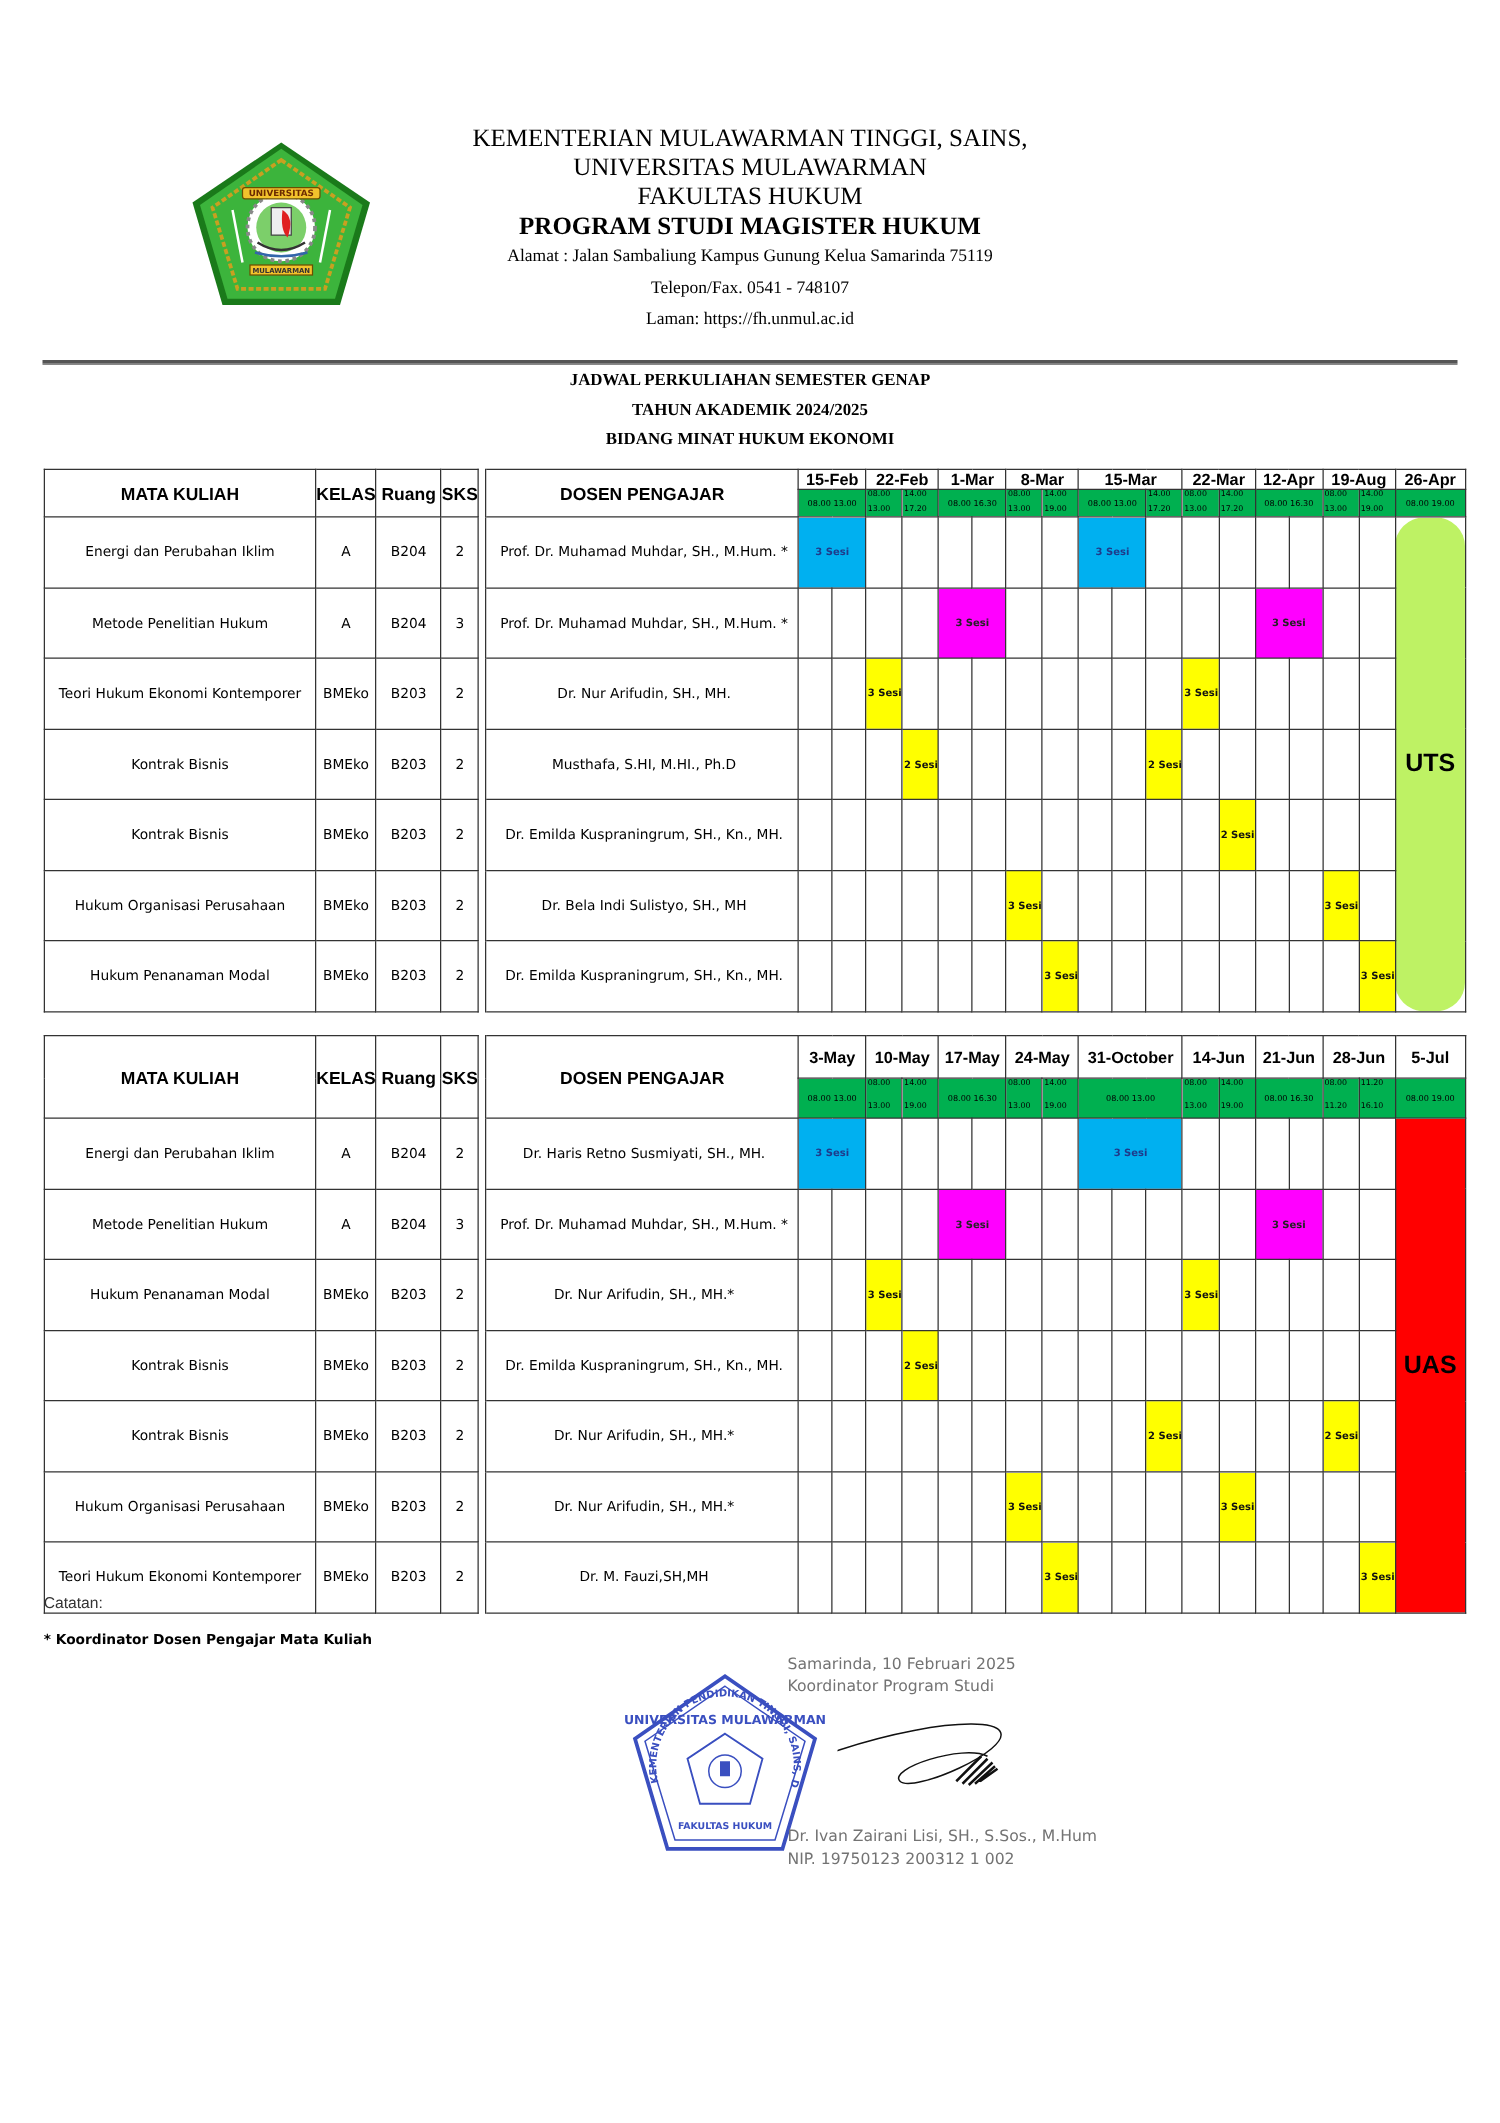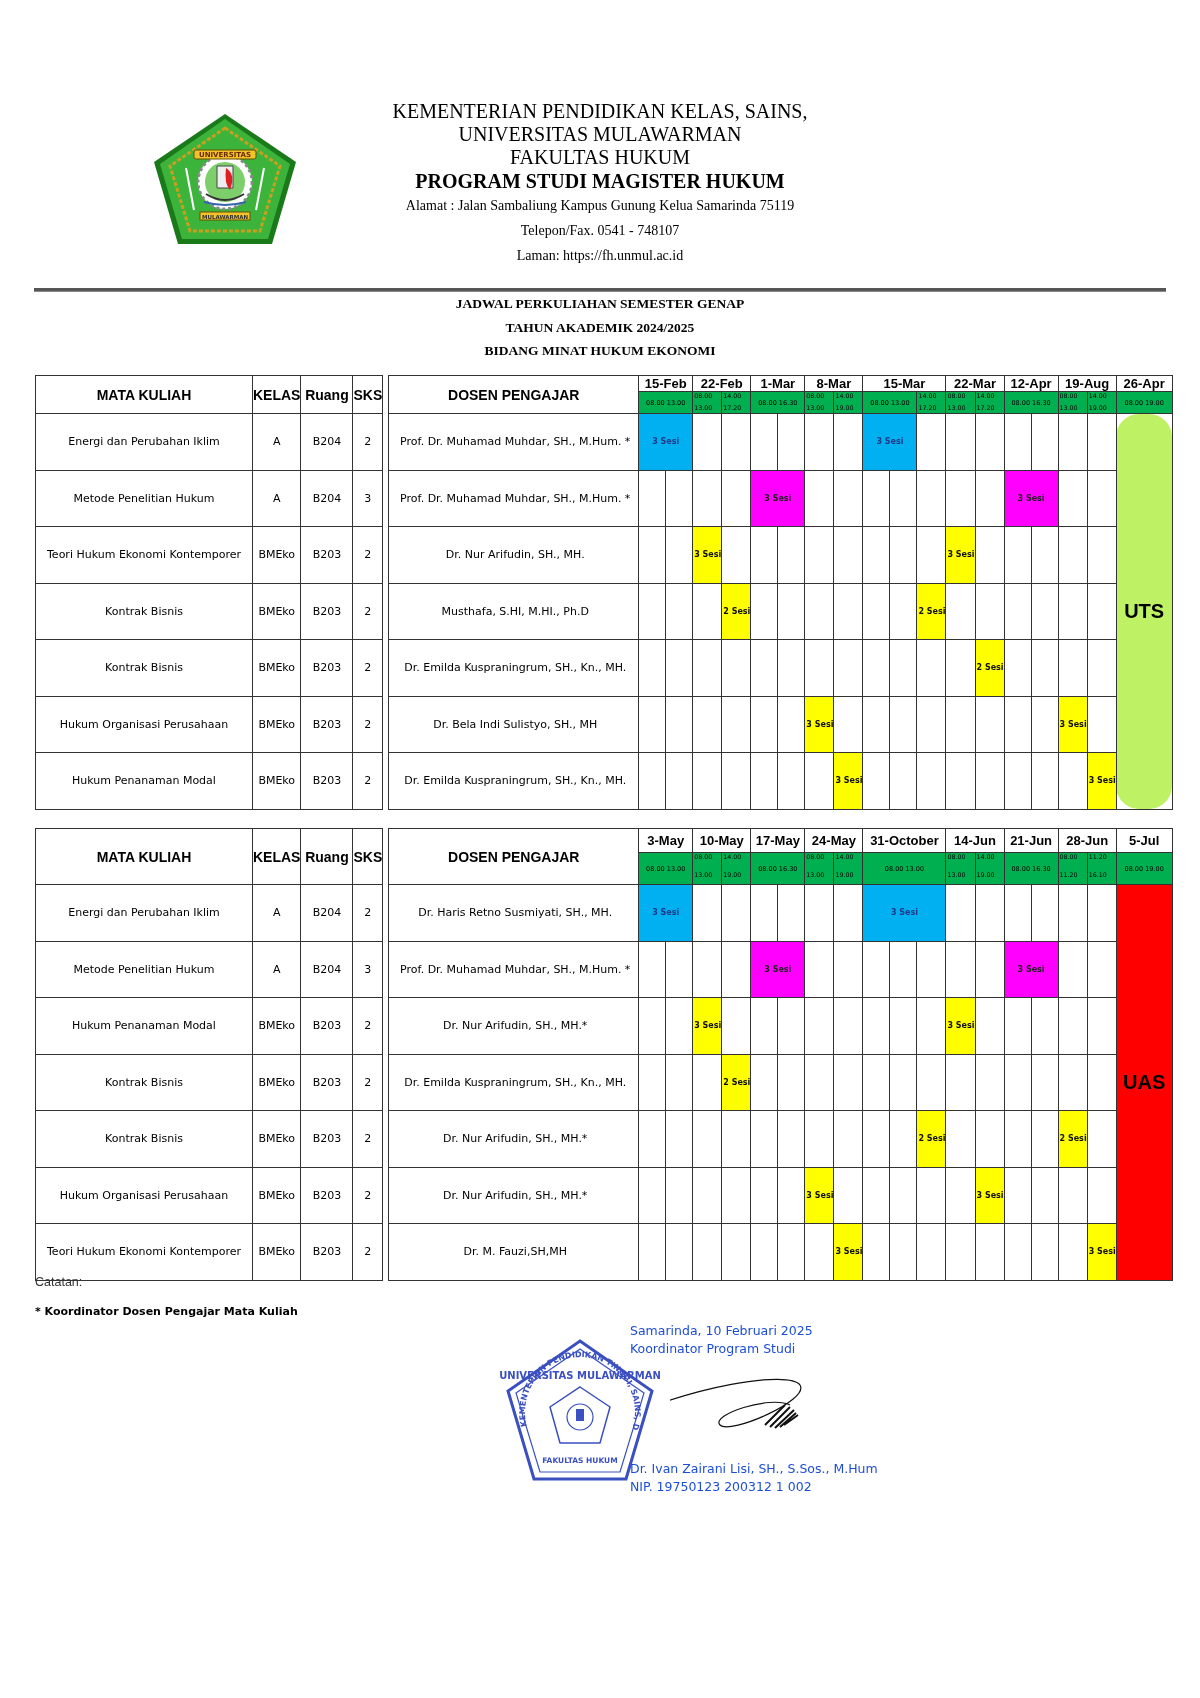--- a/index.html
+++ b/index.html
@@ -29,21 +29,21 @@
   .blue { background: #00b0f0; color: #1f3a8a; }
   .magenta { background: #ff00ff; color: #222; }
   .yellow { background: #ffff00; color: #111; text-align: left !important; padding-left: 1px; }
   .exam { font-weight: bold; font-size: 20px; font-family: "Liberation Sans", sans-serif; }
   .uts { background: #bef264; border-radius: 23px; }
   .uas { background: #ff0000; }
   .gap { border-top: none !important; border-bottom: none !important; }
   .notes { position: absolute; left: 35px; top: 1275px; font-family: "Liberation Sans", sans-serif; }
   .notes .n1 { font-size: 12.5px; color: #333; }
   .notes .n2 { font-size: 11px; font-weight: bold; margin-top: 16px; font-family: "DejaVu Sans", sans-serif; }
-  .sign { position: absolute; left: 630px; top: 1322px; font-family: "DejaVu Sans", sans-serif; font-size: 12.5px; color: #1d4ed8; line-height: 18px; }
+  .sign { position: absolute; left: 630px; top: 1322px; font-family: "DejaVu Sans", sans-serif; font-size: 12.5px; color: #737373; line-height: 18px; }
   .sign .name { margin-top: 102px; }
   .stamp { position: absolute; left: 500px; top: 1335px; width: 160px; height: 150px; }
   .signature { position: absolute; left: 670px; top: 1365px; width: 150px; height: 80px; }
 </style>
 </head>
 <body>
 
 <svg class="logo" viewBox="0 0 150 140">
   <polygon points="75,4 146,52 122,134 28,134 4,52" fill="#1a7a1a"></polygon>
   <polygon points="75,9 140,54 118,129 32,129 10,54" fill="#3cb43c"></polygon>
@@ -56,21 +56,21 @@
   <path d="M54 92 q21 6 42 0" fill="none" stroke="#3366aa" stroke-width="2"></path>
   <rect x="44" y="40" width="62" height="9" rx="2" fill="#f2c22c" stroke="#6b4f00" stroke-width="1"></rect>
   <text x="75" y="47" font-size="7" font-weight="bold" text-anchor="middle" fill="#6b2a00" font-family="DejaVu Sans, sans-serif">UNIVERSITAS</text>
   <rect x="50" y="102" width="50" height="8" fill="#f2c22c" stroke="#6b4f00" stroke-width="1"></rect>
   <text x="75" y="108.5" font-size="5.5" font-weight="bold" text-anchor="middle" fill="#333" font-family="DejaVu Sans, sans-serif">MULAWARMAN</text>
   <line x1="36" y1="58" x2="44" y2="100" stroke="#fff" stroke-width="2"></line>
   <line x1="114" y1="58" x2="106" y2="100" stroke="#fff" stroke-width="2"></line>
 </svg>
 
 <div class="letterhead">
-  <div class="lh-line">KEMENTERIAN PENDIDIKAN KELAS, SAINS,</div>
+  <div class="lh-line">KEMENTERIAN MULAWARMAN TINGGI, SAINS,</div>
   <div class="lh-line">UNIVERSITAS MULAWARMAN</div>
   <div class="lh-line">FAKULTAS HUKUM</div>
   <div class="lh-bold">PROGRAM STUDI MAGISTER HUKUM</div>
   <div class="lh-small">Alamat : Jalan Sambaliung Kampus Gunung Kelua Samarinda 75119</div>
   <div class="lh-small">Telepon/Fax. 0541 - 748107</div>
   <div class="lh-small">Laman: https://fh.unmul.ac.id</div>
 </div>
 <div class="rule"></div>
 
 <div class="titles">
@@ -377,21 +377,21 @@
     <col style="width:56px">
   </colgroup>
   <tbody>
       <tr>
     <th class="h-main" rowspan="2">MATA KULIAH</th>
     <th class="h-main" rowspan="2">KELAS</th>
     <th class="h-main" rowspan="2">Ruang</th>
     <th class="h-main" rowspan="2">SKS</th>
     <th class="gap" rowspan="2"></th>
     <th class="h-main" rowspan="2">DOSEN PENGAJAR</th>
-    <th class="h-date" colspan="2" style="height:24px">3-May</th>
+    <th class="h-date" colspan="2" style="height:34px">3-May</th>
     <th class="h-date" colspan="2">10-May</th>
     <th class="h-date" colspan="2">17-May</th>
     <th class="h-date" colspan="2">24-May</th>
     <th class="h-date" colspan="3">31-October</th>
     <th class="h-date" colspan="2">14-Jun</th>
     <th class="h-date" colspan="2">21-Jun</th>
     <th class="h-date" colspan="2">28-Jun</th>
     <th class="h-date">5-Jul</th>
   </tr>
   <tr>

